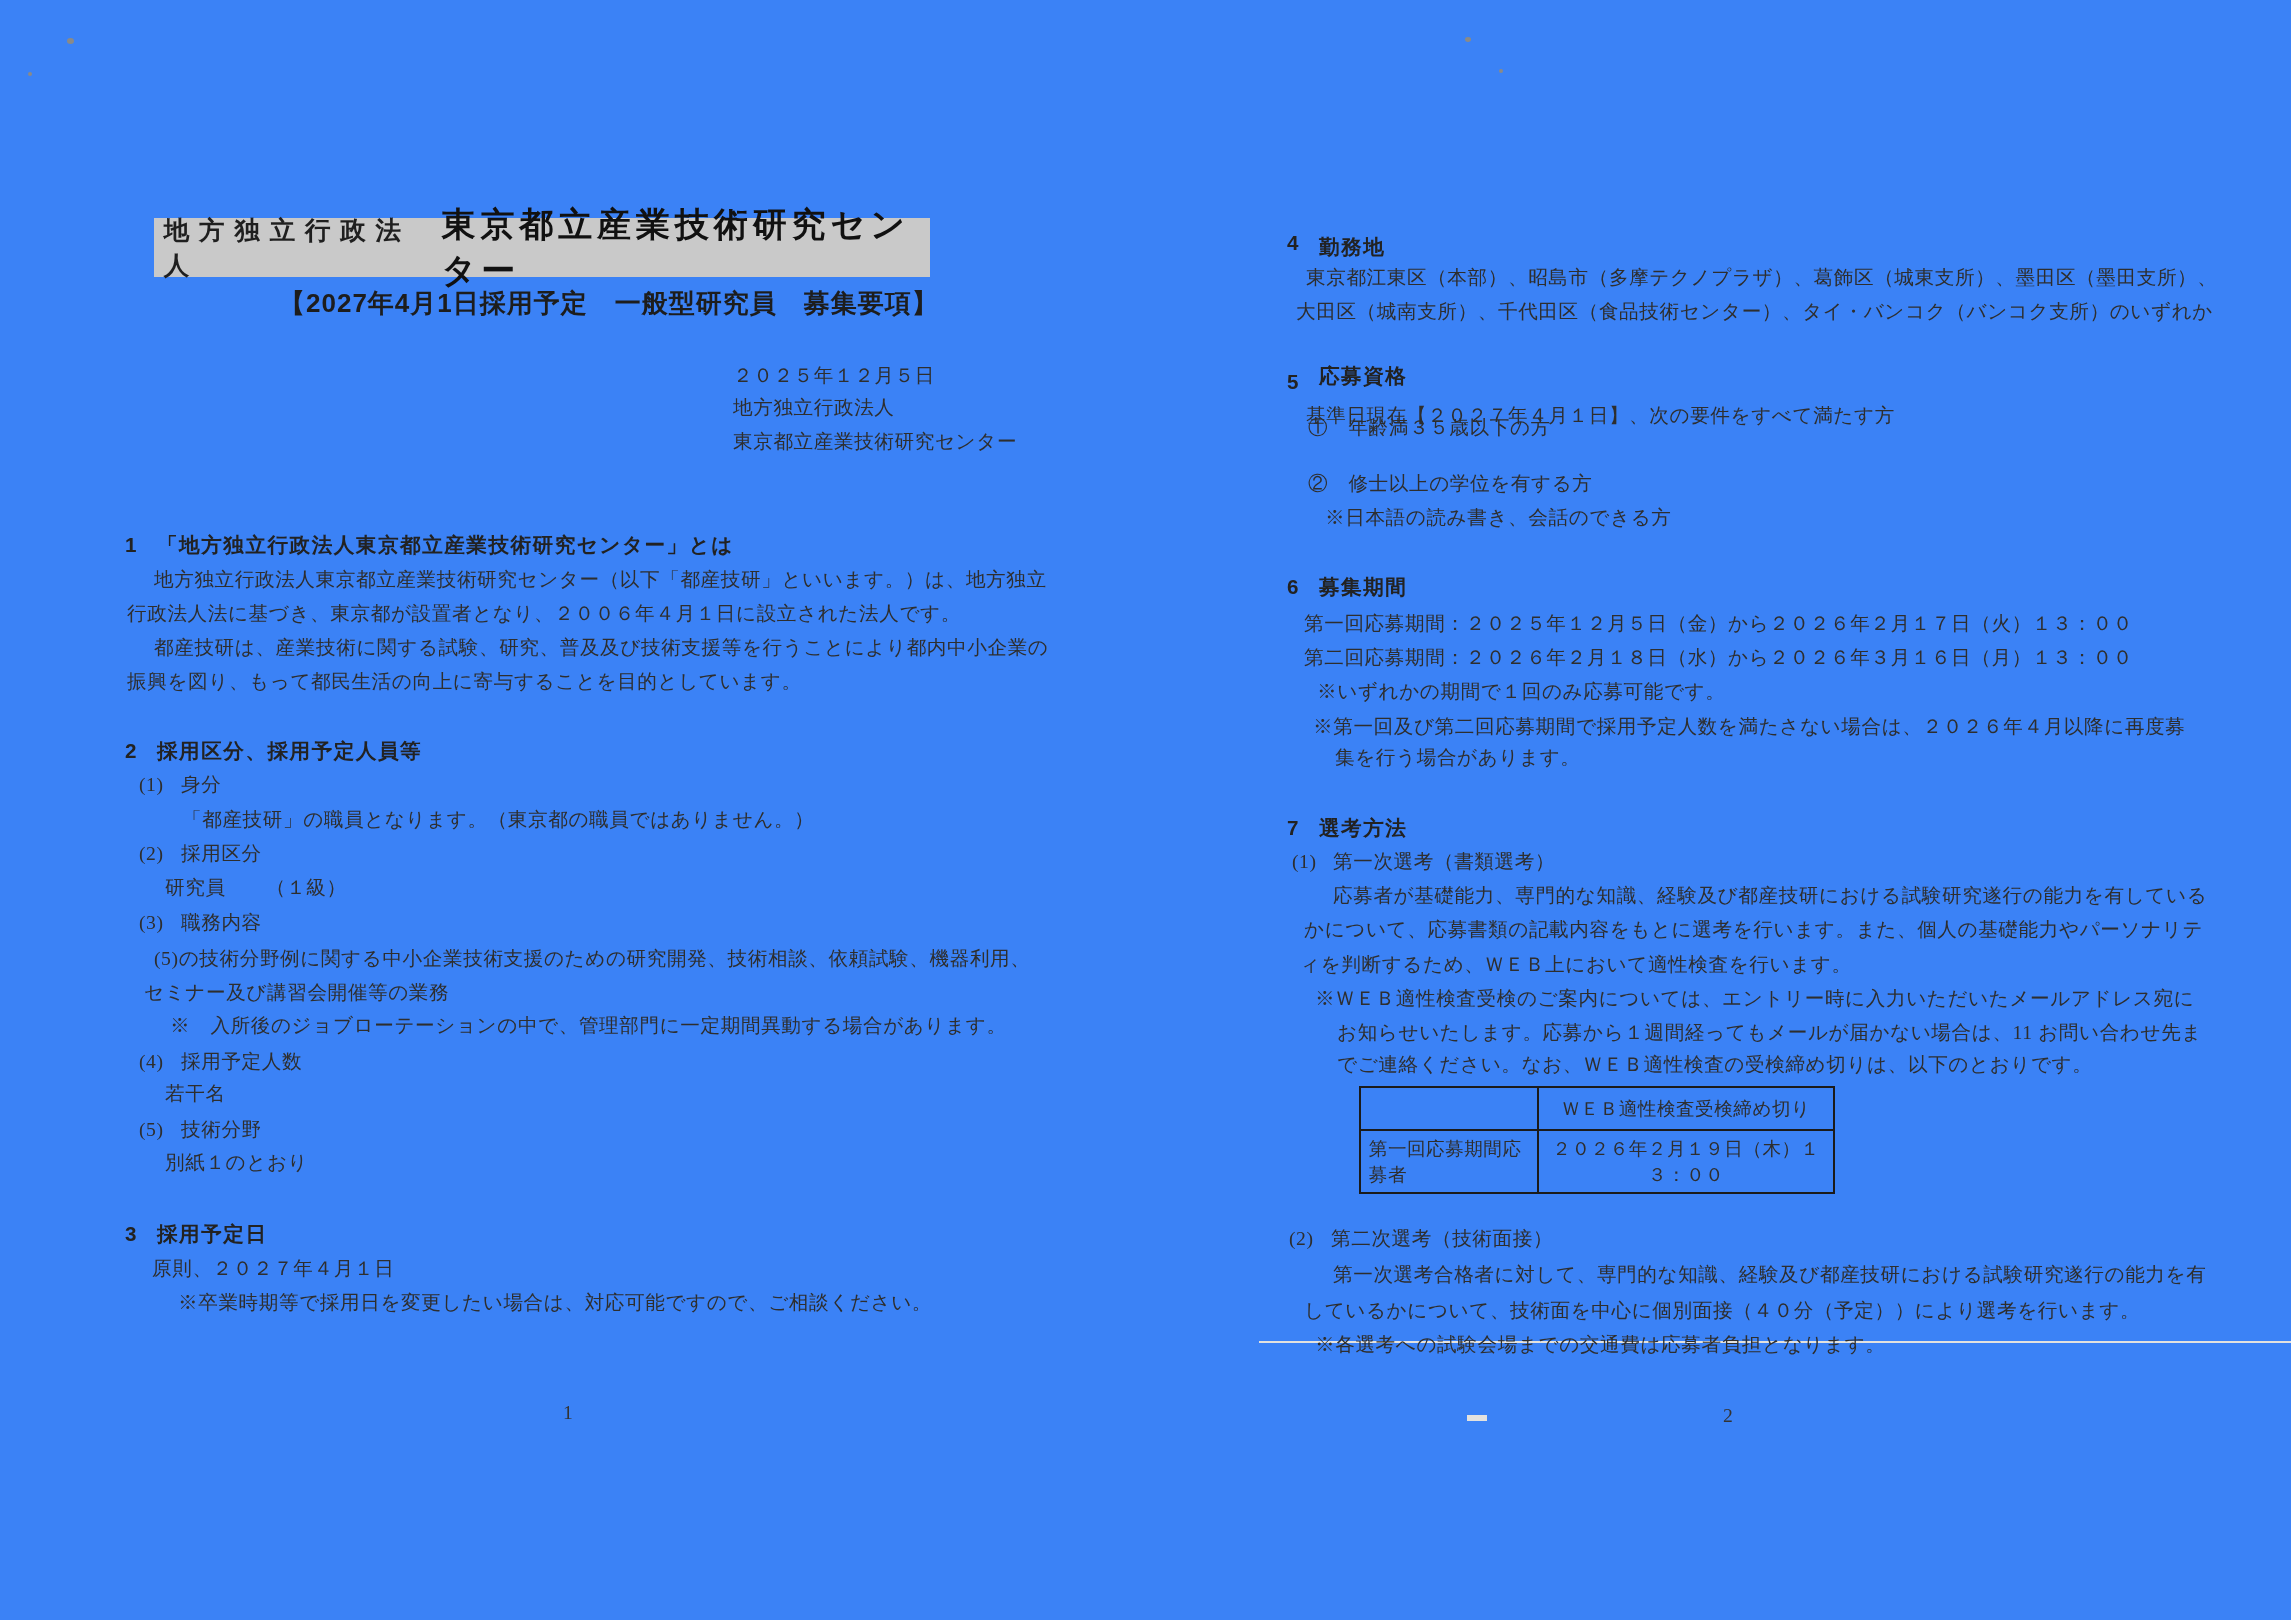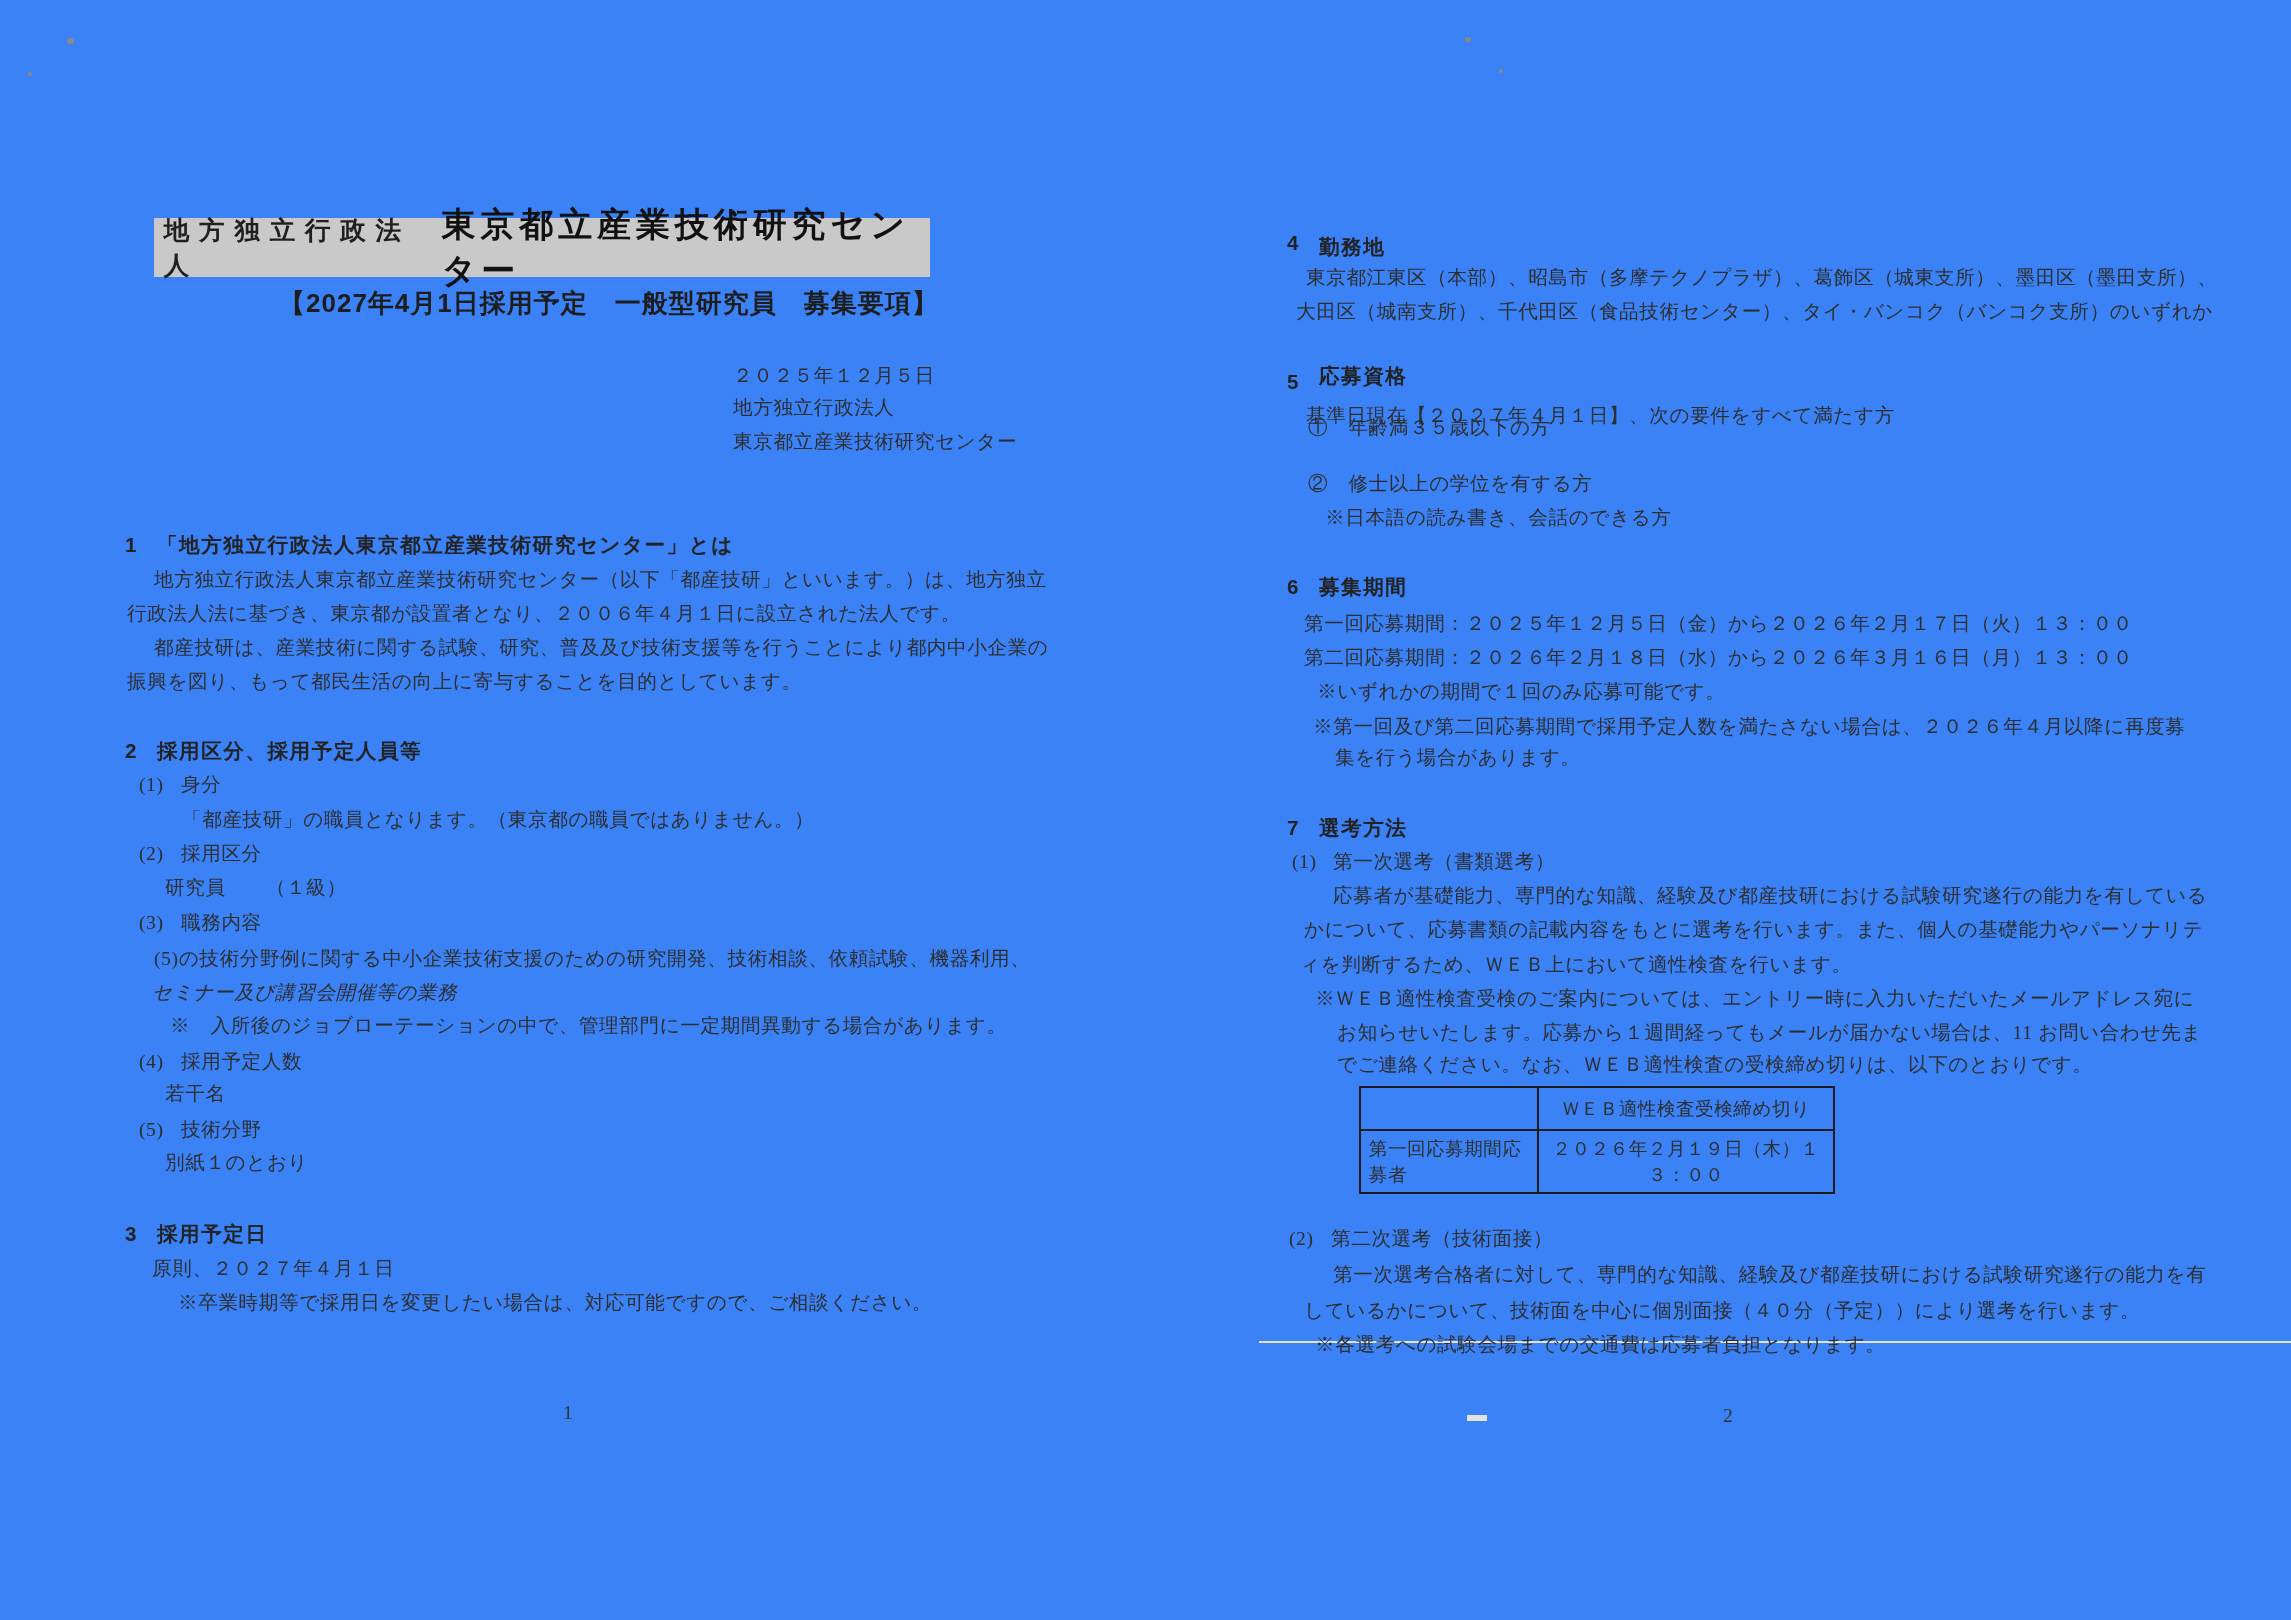--- a/index.html
+++ b/index.html
@@ -72,21 +72,21 @@
     <div class="t serif" style="left:181px;top:770px;">身分</div>
     <div class="t serif" style="left:182px;top:805px;">「都産技研」の職員となります。（東京都の職員ではありません。）</div>
 
     <div class="t serif" style="left:139px;top:839px;">(2)</div>
     <div class="t serif" style="left:181px;top:839px;">採用区分</div>
     <div class="t serif" style="left:165px;top:873px;">研究員　　（１級）</div>
 
     <div class="t serif" style="left:139px;top:908px;">(3)</div>
     <div class="t serif" style="left:181px;top:908px;">職務内容</div>
     <div class="t serif" style="left:154px;top:944px;">(5)の技術分野例に関する中小企業技術支援のための研究開発、技術相談、依頼試験、機器利用、</div>
-    <div class="t serif" style="left:152px;top:978px;font-style:italic;">セミナー及び講習会開催等の業務</div>
+    <div class="t serif" style="left:144px;top:978px;">セミナー及び講習会開催等の業務</div>
     <div class="t serif" style="left:170px;top:1011px;">※　入所後のジョブローテーションの中で、管理部門に一定期間異動する場合があります。</div>
 
     <div class="t serif" style="left:139px;top:1047px;">(4)</div>
     <div class="t serif" style="left:181px;top:1047px;">採用予定人数</div>
     <div class="t serif" style="left:165px;top:1079px;">若干名</div>
 
     <div class="t serif" style="left:139px;top:1115px;">(5)</div>
     <div class="t serif" style="left:181px;top:1115px;">技術分野</div>
     <div class="t serif" style="left:165px;top:1148px;">別紙１のとおり</div>
 

